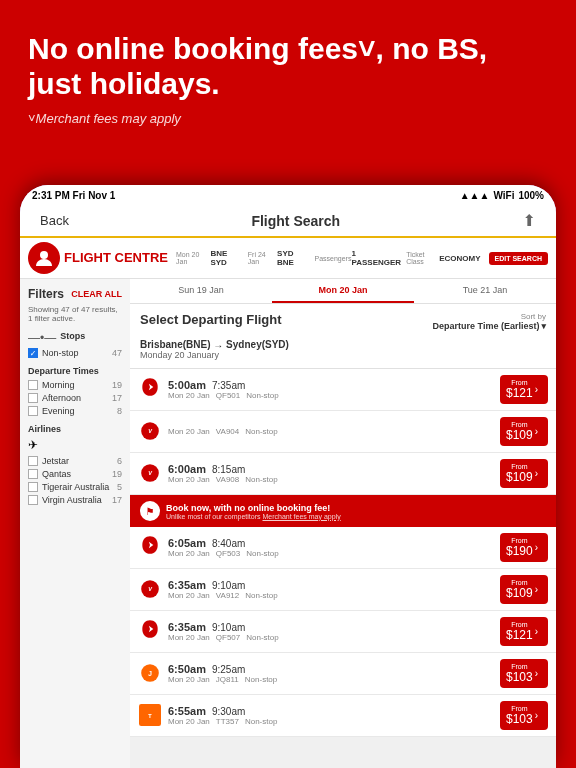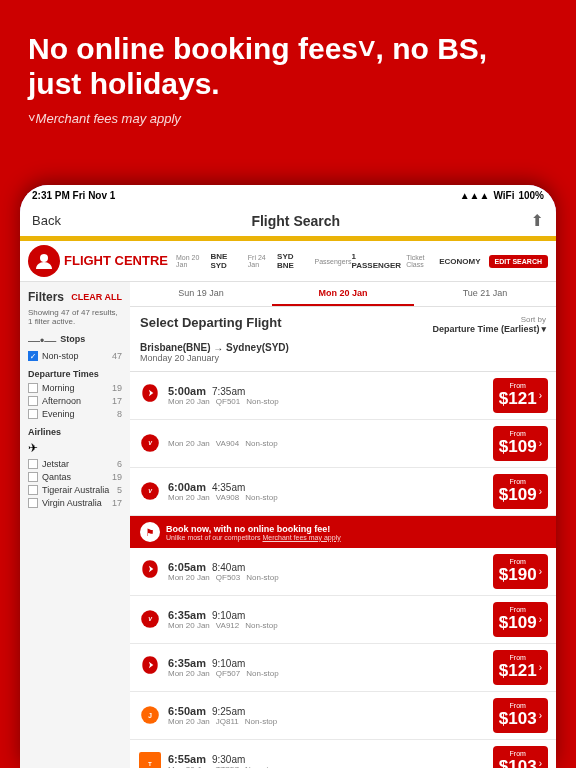--- a/index.html
+++ b/index.html
@@ -56,22 +56,22 @@
     }
     .status-time { font-size: 10px; font-weight: 700; }
     .status-right { display: flex; gap: 4px; align-items: center; font-size: 10px; }
 
     
     .nav-bar {
       background: white;
       display: flex;
       justify-content: space-between;
       align-items: center;
-      padding: 6px 12px;
-      border-bottom: 5px solid #eab308;
+      padding: 6px 20px;
+      border-bottom: 2px solid #eab308;
     }
     .nav-back { font-size: 13px; color: #333; }
     .nav-title { font-size: 14px; font-weight: 600; color: #333; }
     .nav-share { font-size: 16px; color: #666; }
 
     
     .fc-header {
       background: white;
       display: flex;
       align-items: center;
@@ -308,21 +308,21 @@
       color: white;
       border-radius: 4px;
       padding: 4px 6px;
       text-align: center;
       min-width: 48px;
       display: flex;
       align-items: center;
       gap: 2px;
     }
     .price-from { font-size: 7px; }
-    .price-amount { font-size: 17px; font-weight: 700; }
+    .price-amount { font-size: 12px; font-weight: 400; }
     .price-chevron { font-size: 10px; }
 
     
     .promo-banner {
       background: #CC0000;
       padding: 6px 10px;
       display: flex;
       align-items: center;
       gap: 6px;
     }
@@ -586,21 +586,21 @@
         <div class="virgin-logo">
         <svg width="22" height="22" viewBox="0 0 40 40">
           <circle cx="20" cy="20" r="16" fill="#CC0000"></circle>
           <text x="20" y="24" text-anchor="middle" fill="white" font-size="10" font-style="italic" font-weight="bold">V</text>
         </svg>
       </div>
       </div>
       <div class="flight-times">
         <div class="time-row">
           <span class="depart-time">6:00am</span>
-          <span class="arrive-time">4:35am</span>
+          <span class="arrive-time">8:15am</span>
         </div>
         <div class="time-row">
           <span class="arrive-date">Mon 20 Jan</span>
           <span class="flight-num">VA908</span>
           <span class="flight-stop">Non-stop</span>
         </div>
       </div>
       <div class="price-btn">
         <div>
           <div class="price-from">From</div>

